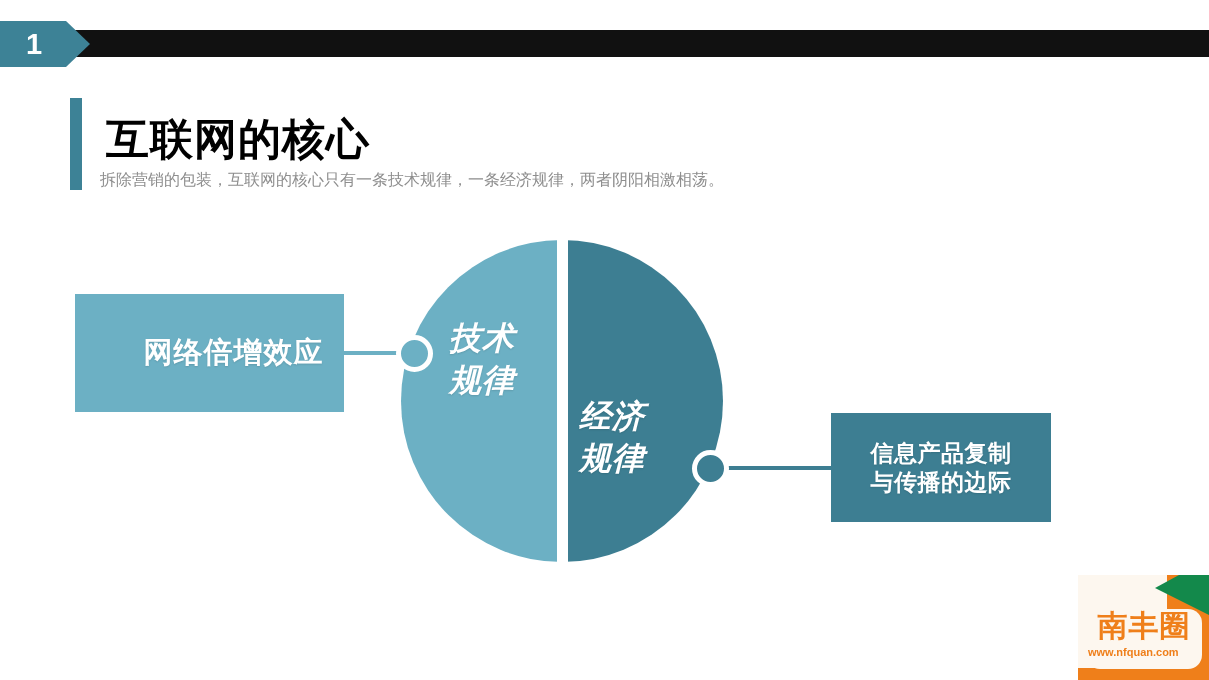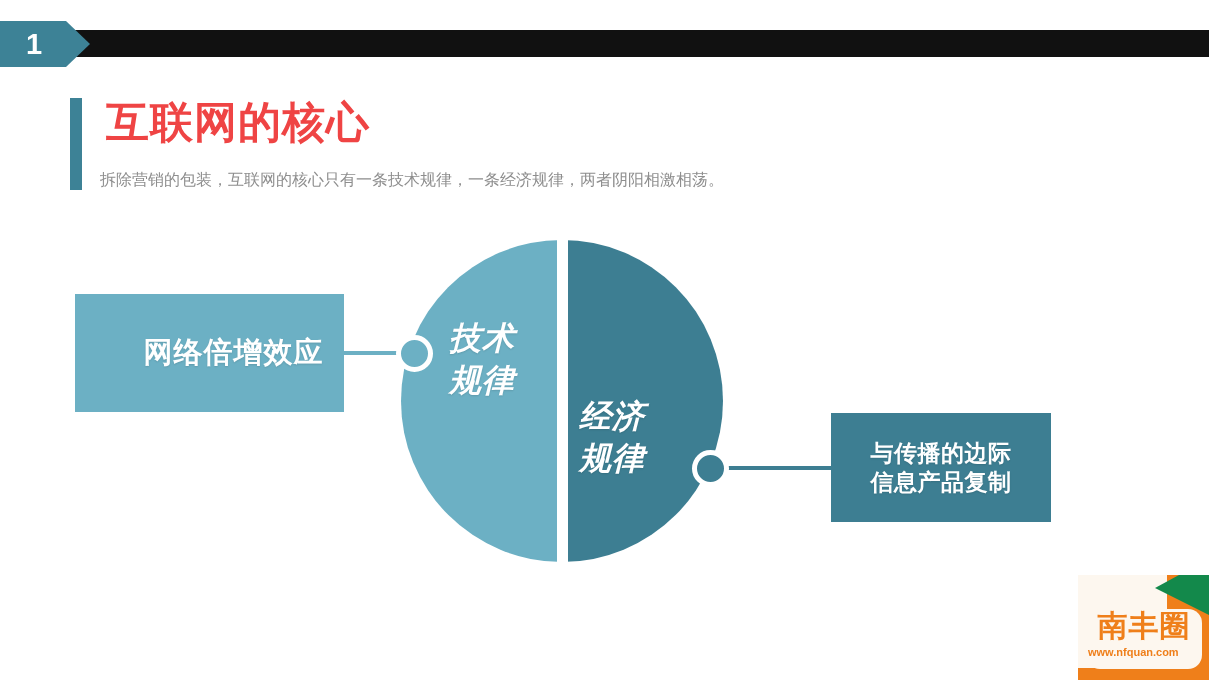--- a/index.html
+++ b/index.html
@@ -58,24 +58,24 @@
     position: absolute;
     left: 70px;
     top: 98px;
     width: 12px;
     height: 92px;
     background: #3d8296;
   }
   .slide-title {
     position: absolute;
     left: 106px;
-    top: 100px;
+    top: 117px;
     font-size: 43px;
     font-weight: bold;
-    color: #ef4444;
+    color: #000000;
     letter-spacing: 1px;
     line-height: 1.05;
     white-space: nowrap;
   }
   .slide-subtitle {
     position: absolute;
     left: 100px;
     top: 170px;
     font-size: 16px;
     color: #8e8e8e;
@@ -312,22 +312,22 @@
   <div class="connector connector-left"></div>
   <div class="connector connector-right"></div>
   <div class="node node-left"></div>
   <div class="node node-right"></div>
 
   <div class="box box-left">
     <span>网络倍增效应</span>
   </div>
   <div class="box box-right">
     <div class="box-lines">
+      <span>信息产品复制</span>
       <span>与传播的边际</span>
-      <span>信息产品复制</span>
     </div>
   </div>
 
   <div class="logo">
     <div class="logo-orange-right"></div>
     <div class="logo-green"></div>
     <div class="logo-orange-bottom"></div>
     <div class="logo-cream-blob"></div>
     <div class="logo-cn">南丰圈</div>
     <div class="logo-url">www.nfquan.com</div>

